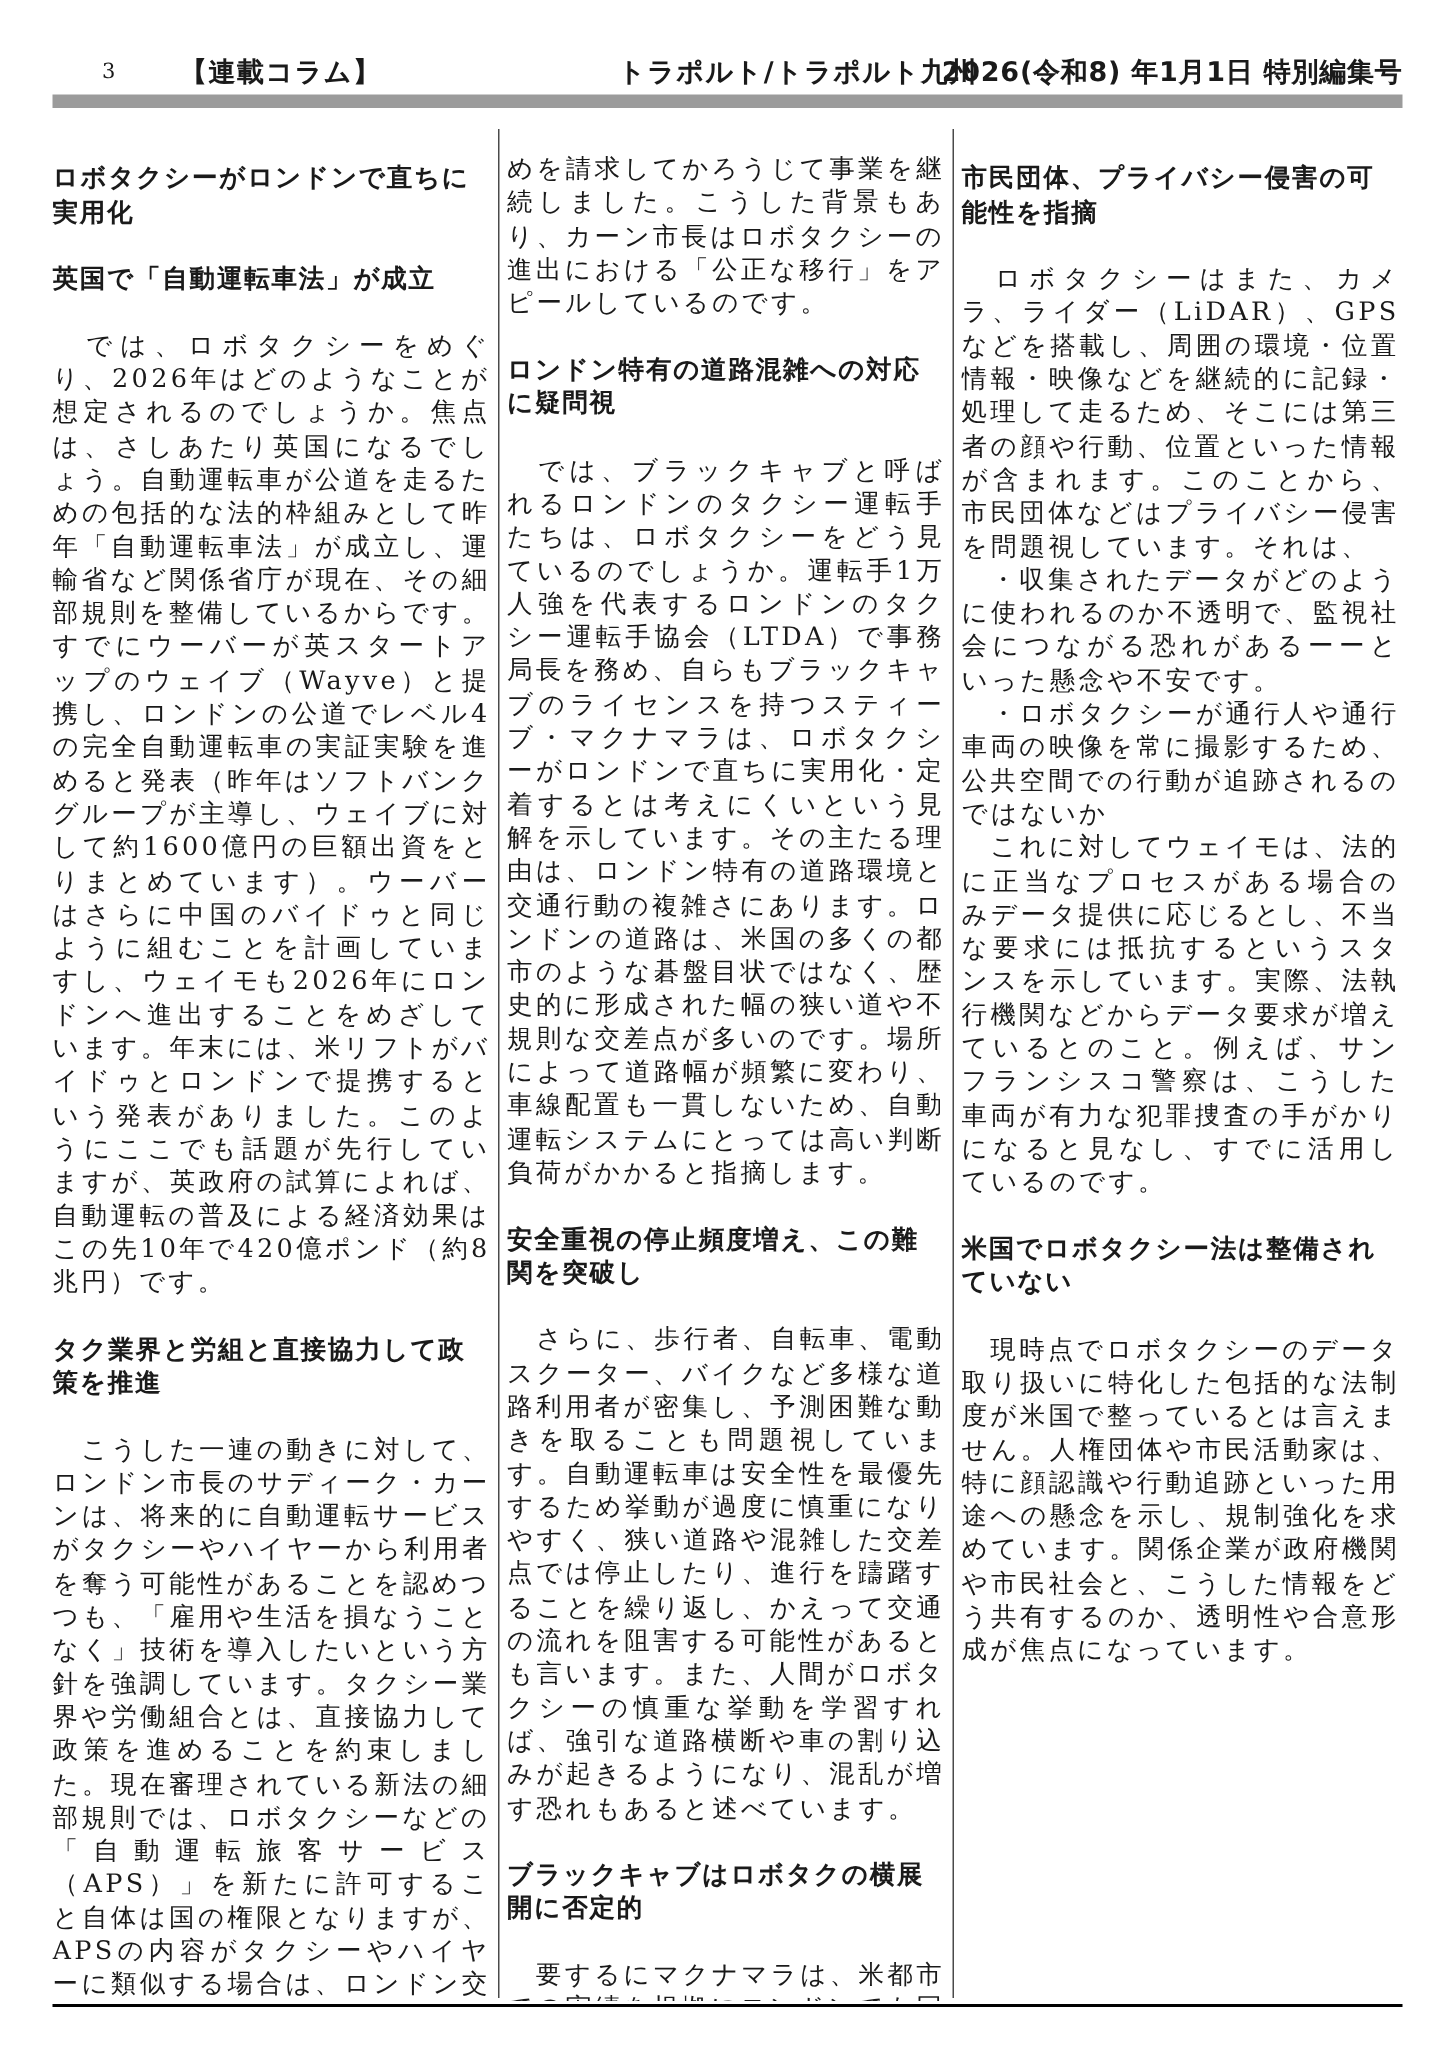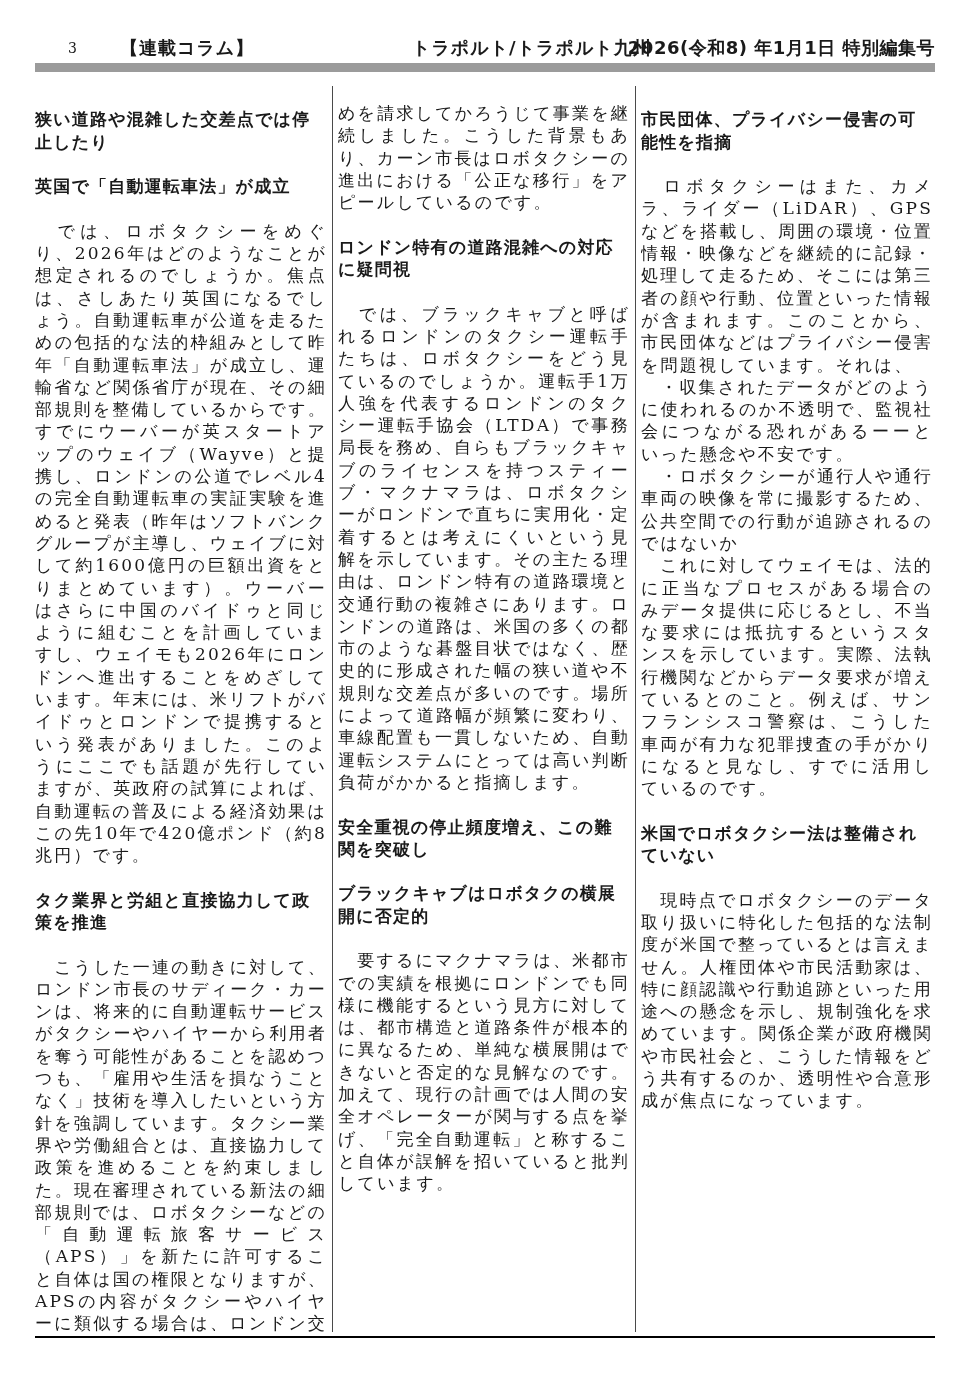--- a/index.html
+++ b/index.html
@@ -64,35 +64,36 @@
     <span class="col-label">【連載コラム】</span>
     <span class="publication">トラポルト/トラポルト九州</span>
     <span class="issue">2026(令和8) 年1月1日 特別編集号</span>
   </div>
 
   <div class="header-rule"></div>
 
   <div class="content">
 
     <div class="col">
-      <h3>狭い道路や混雑した交差点では停止したり</h3>
+      <h3>ロボタクシーがロンドンで直ちに実用化</h3>
       <h3>英国で「自動運転車法」が成立</h3>
       <p>　では、ロボタクシーをめぐり、2026年はどのようなことが想定されるのでしょうか。焦点は、さしあたり英国になるでしょう。自動運転車が公道を走るための包括的な法的枠組みとして昨年「自動運転車法」が成立し、運輸省など関係省庁が現在、その細部規則を整備しているからです。すでにウーバーが英スタートアップのウェイブ（Wayve）と提携し、ロンドンの公道でレベル4の完全自動運転車の実証実験を進めると発表（昨年はソフトバンクグループが主導し、ウェイブに対して約1600億円の巨額出資をとりまとめています）。ウーバーはさらに中国のバイドゥと同じように組むことを計画していますし、ウェイモも2026年にロンドンへ進出することをめざしています。年末には、米リフトがバイドゥとロンドンで提携するという発表がありました。このようにここでも話題が先行していますが、英政府の試算によれば、自動運転の普及による経済効果はこの先10年で420億ポンド（約8兆円）です。</p>
       <h3>タク業界と労組と直接協力して政策を推進</h3>
       <p>　こうした一連の動きに対して、ロンドン市長のサディーク・カーンは、将来的に自動運転サービスがタクシーやハイヤーから利用者を奪う可能性があることを認めつつも、「雇用や生活を損なうことなく」技術を導入したいという方針を強調しています。タクシー業界や労働組合とは、直接協力して政策を進めることを約束しました。現在審理されている新法の細部規則では、ロボタクシーなどの「自動運転旅客サービス（APS）」を新たに許可すること自体は国の権限となりますが、APSの内容がタクシーやハイヤーに類似する場合は、ロンドン交通局（TfL）など、各運行地域のライセンス当局の同意が必要となります。その中でロンドン交通局は、過去にウーバーのビジネスモデルを問題視し、ロンドンにおける営業ライセンスの更新を2度も認めなかったことでよく知られています。</p>
 
     </div>
 
     <div class="divider"></div>
 
     <div class="col">
       <p class="flush">めを請求してかろうじて事業を継続しました。こうした背景もあり、カーン市長はロボタクシーの進出における「公正な移行」をアピールしているのです。</p>
       <h3>ロンドン特有の道路混雑への対応に疑問視</h3>
       <p>　では、ブラックキャブと呼ばれるロンドンのタクシー運転手たちは、ロボタクシーをどう見ているのでしょうか。運転手1万人強を代表するロンドンのタクシー運転手協会（LTDA）で事務局長を務め、自らもブラックキャブのライセンスを持つスティーブ・マクナマラは、ロボタクシーがロンドンで直ちに実用化・定着するとは考えにくいという見解を示しています。その主たる理由は、ロンドン特有の道路環境と交通行動の複雑さにあります。ロンドンの道路は、米国の多くの都市のような碁盤目状ではなく、歴史的に形成された幅の狭い道や不規則な交差点が多いのです。場所によって道路幅が頻繁に変わり、車線配置も一貫しないため、自動運転システムにとっては高い判断負荷がかかると指摘します。</p>
       <h3>安全重視の停止頻度増え、この難関を突破し</h3>
+      <p>　さらに、歩行者、自転車、電動スクーター、バイクなど多様な道路利用者が密集し、予測困難な動きを取ることも問題視しています。自動運転車は安全性を最優先するため挙動が過度に慎重になりやすく、狭い道路や混雑した交差点では停止したり、進行を躊躇することを繰り返し、かえって交通の流れを阻害する可能性があるとも言います。また、人間がロボタクシーの慎重な挙動を学習すれば、強引な道路横断や車の割り込みが起きるようになり、混乱が増す恐れもあると述べています。</p>
       <h3>ブラックキャブはロボタクの横展開に否定的</h3>
       <p>　要するにマクナマラは、米都市での実績を根拠にロンドンでも同様に機能するという見方に対しては、都市構造と道路条件が根本的に異なるため、単純な横展開はできないと否定的な見解なのです。加えて、現行の計画では人間の安全オペレーターが関与する点を挙げ、「完全自動運転」と称すること自体が誤解を招いていると批判しています。</p>
 
     </div>
 
     <div class="divider"></div>
 
     <div class="col">
       <h3>市民団体、プライバシー侵害の可能性を指摘</h3>
       <p>　ロボタクシーはまた、カメラ、ライダー（LiDAR）、GPSなどを搭載し、周囲の環境・位置情報・映像などを継続的に記録・処理して走るため、そこには第三者の顔や行動、位置といった情報が含まれます。このことから、市民団体などはプライバシー侵害を問題視しています。それは、</p>

